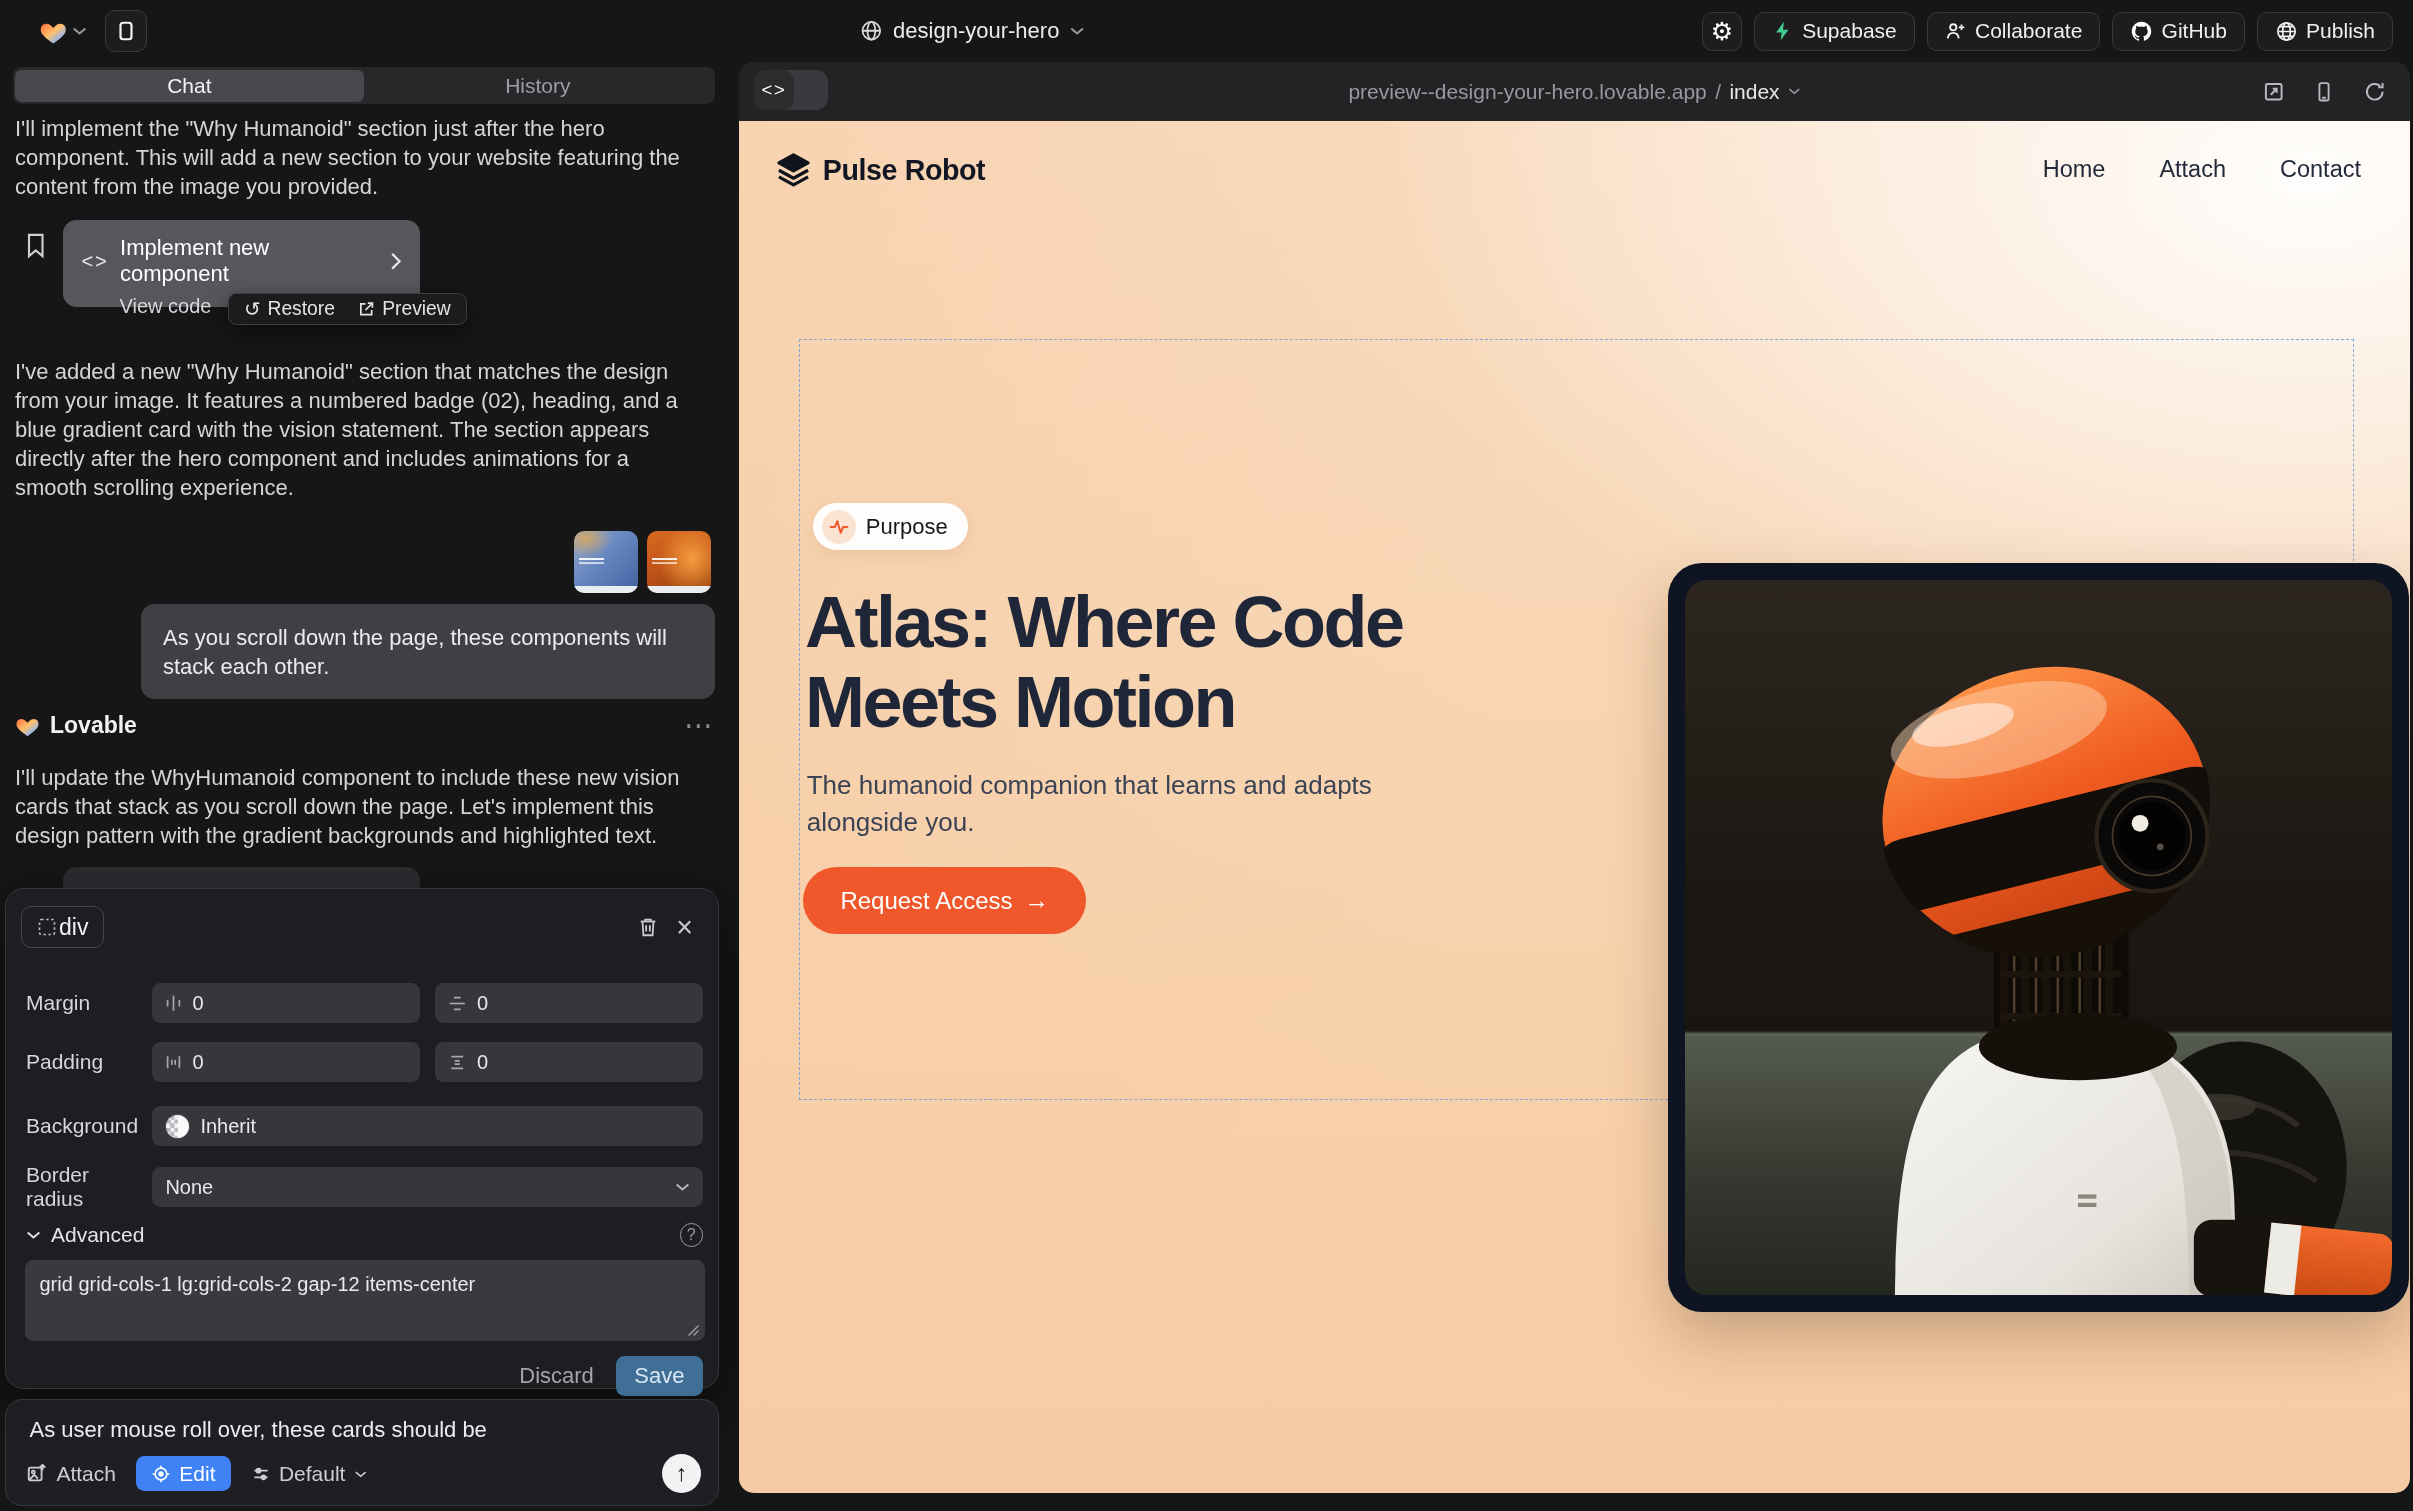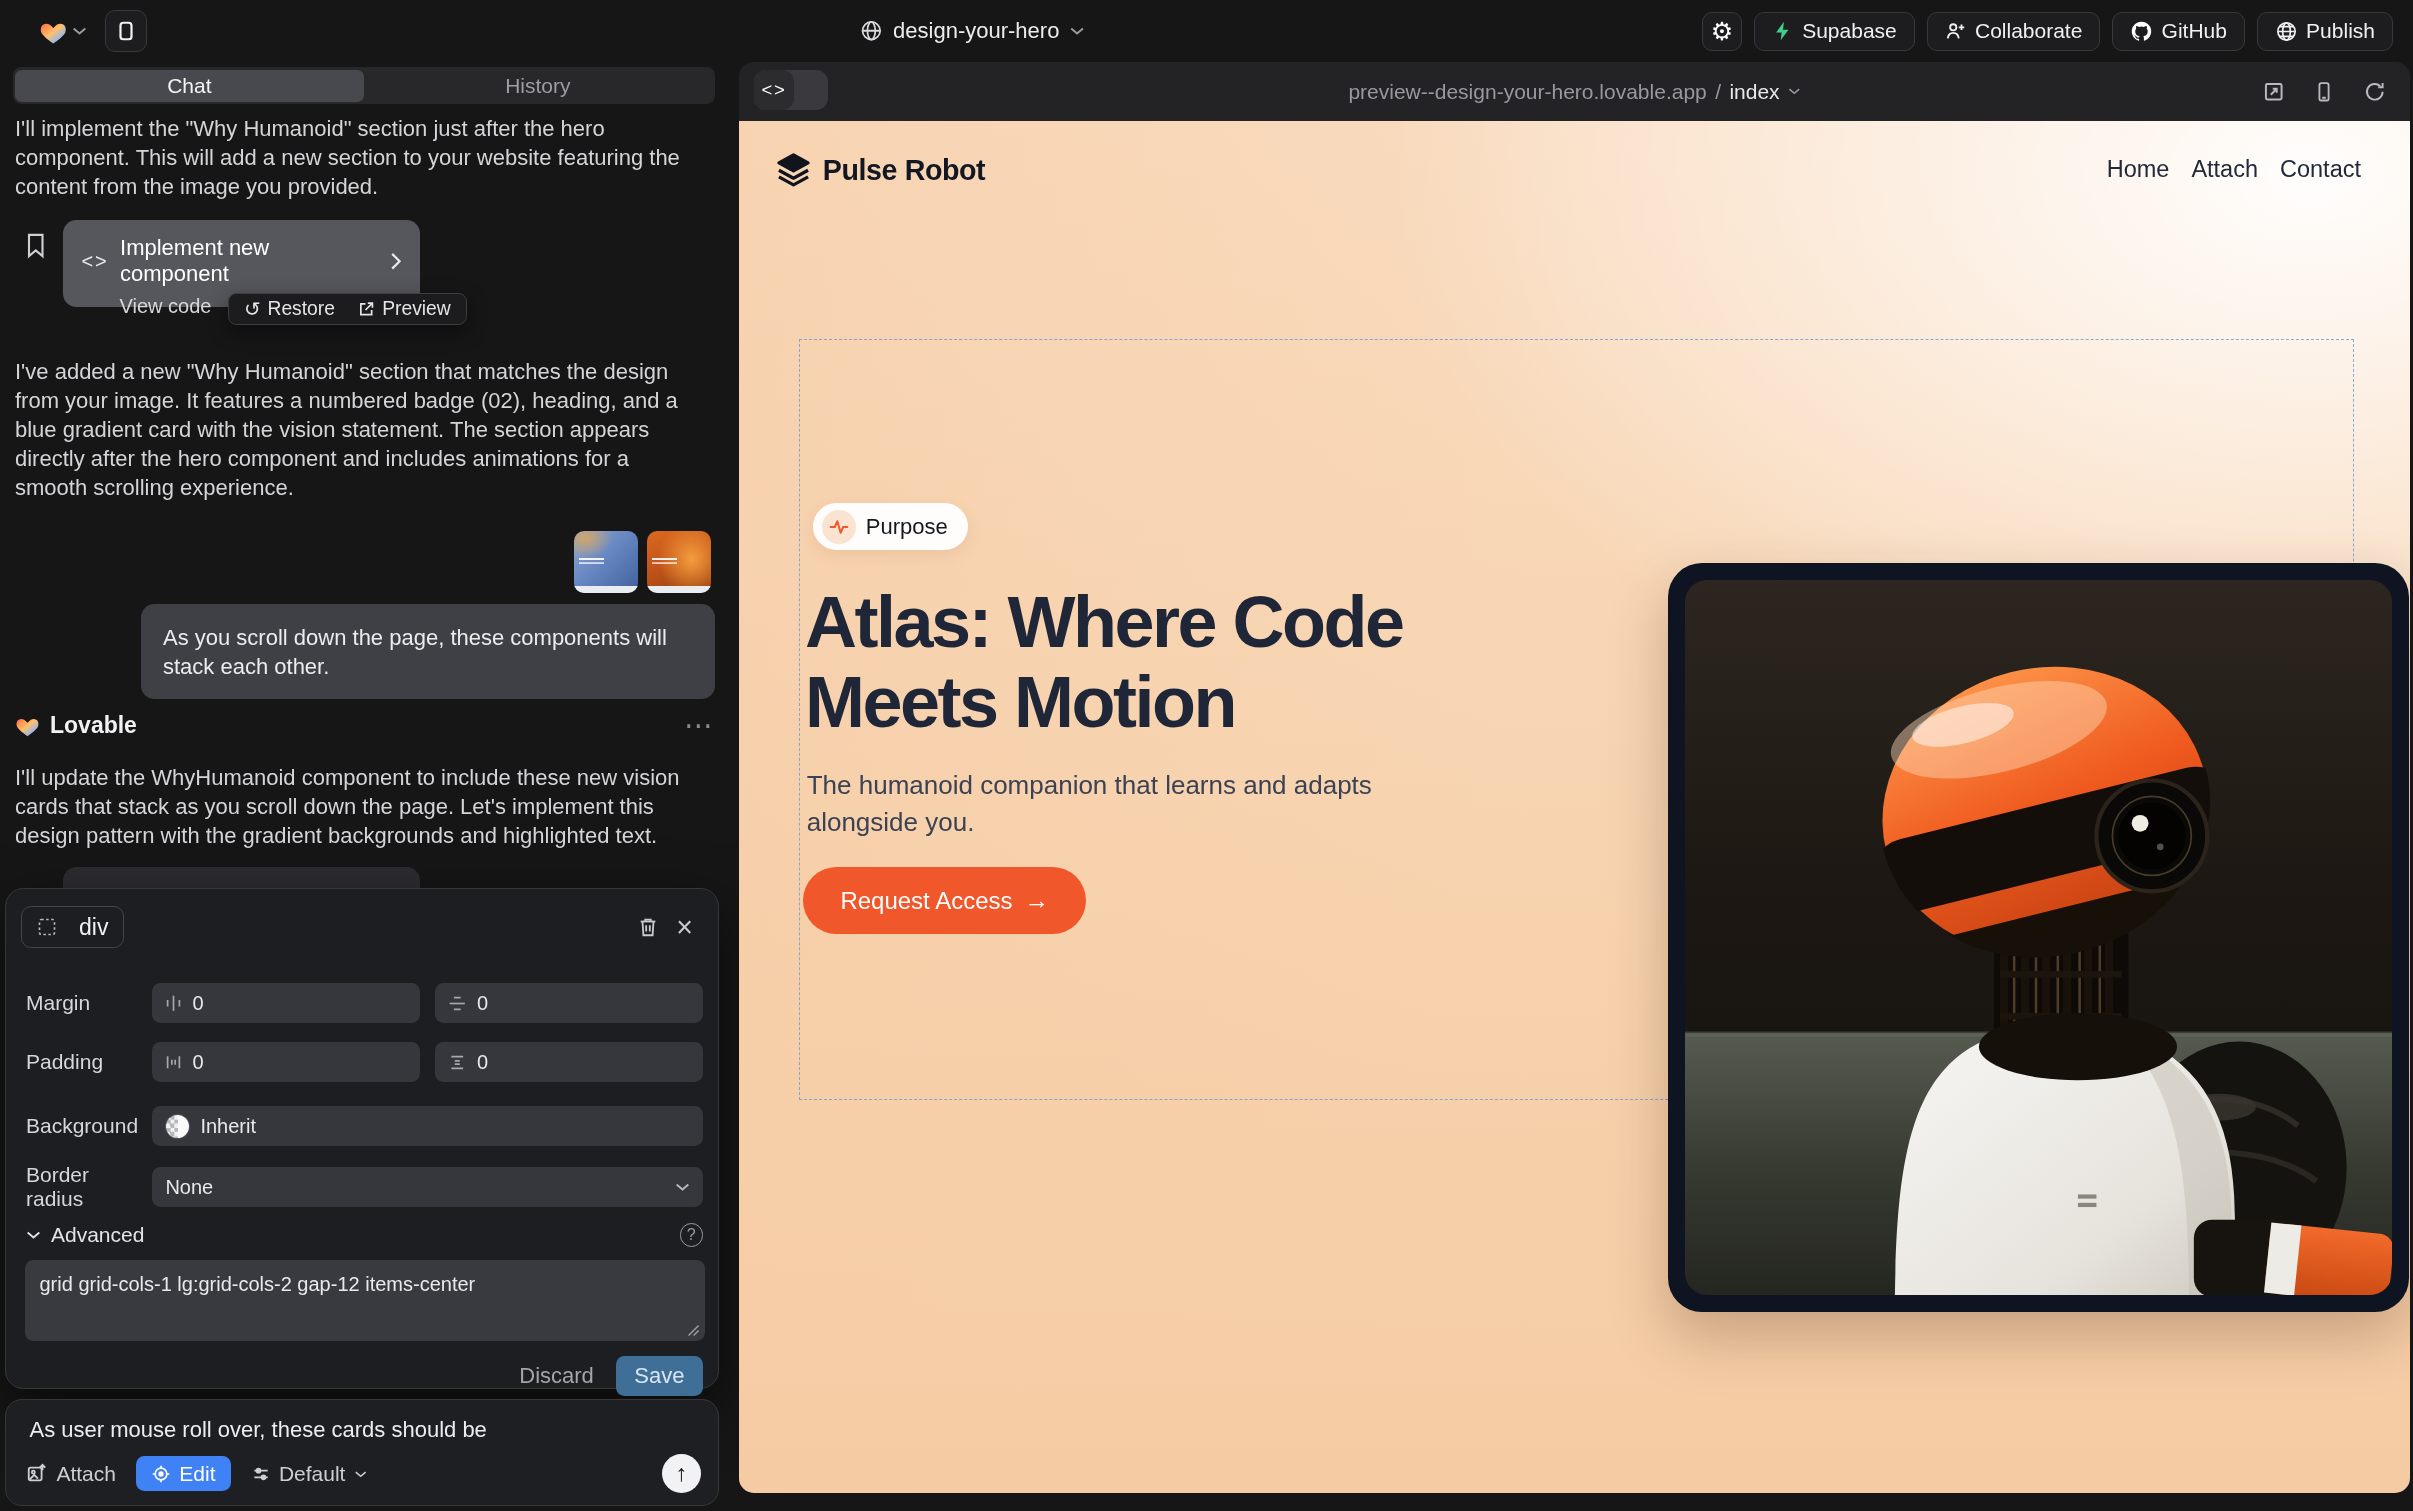--- a/index.html
+++ b/index.html
@@ -67,21 +67,21 @@
   .lovable-name { font-size:23px; font-weight:bold; color:#f2f2f4; }
   .dots-btn { margin-left:auto; font-size:28.6px; color:#8a8a90; letter-spacing:2.5px; cursor:pointer; line-height:0.4; }
 
   .collapsed-card { position:absolute; left:63px; top:867px; width:357px; height:25px;
     background:#2d2d31; border-radius:13.4px 13.4px 0 0; }
 
   
   .inspector { position:absolute; left:5px; top:888px; width:714px; height:501px; background:#1d1e21;
     border:1.7px solid #38383c; border-radius:18.5px; box-shadow:0 20px 59px rgba(0,0,0,.55); padding:17px 15px; }
   .insp-header { display:flex; align-items:center; }
-  .tag-chip { display:flex; align-items:center; gap:22px; border:1.7px solid #44444a; border-radius:10px;
+  .tag-chip { display:flex; align-items:center; gap:2px; border:1.7px solid #44444a; border-radius:10px;
     padding:6.7px 15px; font-size:23px; color:#f1f1f3; }
   .insp-header .spacer { flex:1; }
   .icon-btn { width:37px; height:37px; display:flex; align-items:center; justify-content:center;
     color:#c9c9ce; cursor:pointer; }
   .close-glyph { font-size:28.6px; color:#c9c9ce; line-height:1; }
 
   .insp-row { position:absolute; left:20px; right:15px; display:flex; align-items:center; }
   .insp-label { width:126px; font-size:21px; color:#d7d7db; }
   .field { height:40px; background:#36373c; border-radius:8.4px; display:flex; align-items:center;
     gap:10px; padding:0 13.4px; font-size:20px; color:#e9e9ec; }
@@ -137,21 +137,21 @@
   .url-icons .icon-btn { width:27px; height:27px; }
 
   .site { position:relative; height:1372px;
     background:
       radial-gradient(120% 95% at 94% 4%, rgba(255,255,255,.96) 0%, rgba(255,255,255,0) 46%),
       linear-gradient(100deg, rgba(246,204,165,.55) 0%, rgba(246,204,165,0) 45%),
       linear-gradient(180deg, #f9dcc0 0%, #f7d2ad 60%, #f5cba3 100%);
   }
   .site-header { display:flex; align-items:center; height:97px; padding:0 49px 0 37px; }
   .brand { display:flex; align-items:flex-end; gap:11.8px; font-size:28.6px; font-weight:bold; color:#121723; letter-spacing:-0.4px; }
-  .site-nav { margin-left:auto; display:flex; gap:22px; font-size:23.5px; color:#222a3a; }
+  .site-nav { margin-left:auto; display:flex; gap:54px; font-size:23.5px; color:#222a3a; }
   .site-nav span { cursor:pointer; }
 
   .hero-select { position:absolute; left:60px; top:218px; width:1555px; height:761px;
     border:1.7px dashed rgba(110,160,220,.85); }
   .badge { position:absolute; left:13.4px; top:163px; display:flex; align-items:center; gap:10px;
     background:#fffdfb; border-radius:839px; padding:6.7px 20px 6.7px 8.4px;
     box-shadow:0 5px 15px rgba(160,90,40,.12); font-size:22px; color:#15181f; }
   .badge-icon-circle { width:34px; height:34px; border-radius:50%; background:#fbe3d2;
     display:flex; align-items:center; justify-content:center; }
   .hero-title { position:absolute; left:5px; top:242px; font-size:72px; line-height:80px; font-weight:bold;

